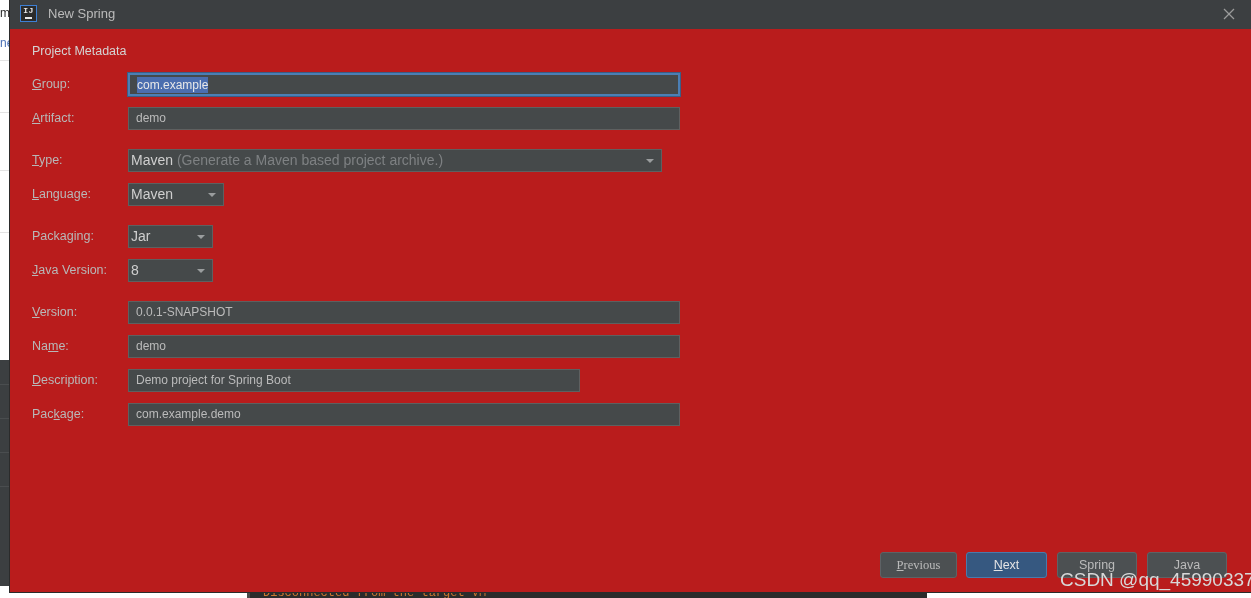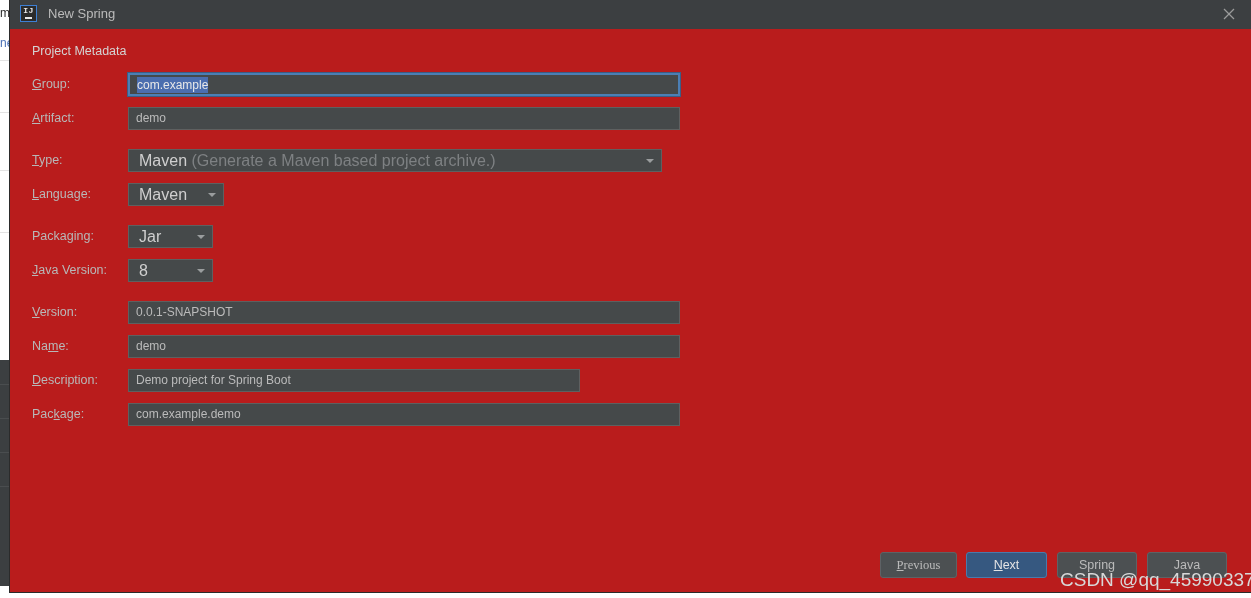--- a/index.html
+++ b/index.html
@@ -217,24 +217,24 @@
   }
 
   .combo {
     position: absolute;
     left: 96px;
     top: 0;
     height: 23px;
     background: #45494a;
     border: 1px solid #5e6060;
     box-sizing: border-box;
-    font-size: 16px;
+    font-size: 14px;
     color: #bbbbbb;
     line-height: 21px;
-    padding-left: 10px;
+    padding-left: 2px;
     white-space: nowrap;
     overflow: hidden;
     cursor: default;
   }
   .combo .combo-main { color: #cfcfcf; }
   .combo .combo-hint { color: #7e8183; }
   .combo-arrow {
     position: absolute;
     right: 7px;
     top: 9px;
@@ -317,20 +317,24 @@
 
   <div class="bg-ide-shadow">
     <div class="bg-ide-row" style="top:24px;"></div>
     <div class="bg-ide-row" style="top:58px;"></div>
     <div class="bg-ide-row" style="top:92px;"></div>
     <div class="bg-ide-row" style="top:126px;"></div>
     <div class="bg-ide-label" style="top:138px;">ing</div>
   </div>
 
   <div class="bg-bottom-band"></div>
+  <div class="bg-console">
+    <div class="bg-console-gutter"></div>
+    <div class="bg-console-text">Disconnected from the target VM</div>
+  </div>
 </div>
 
 <div id="dialog">
 
   <div id="titlebar">
     <div class="ij-logo">
       <div class="ij-text">IJ</div>
       <div class="ij-bar"></div>
     </div>
     <div id="window-title">New Spring</div>

